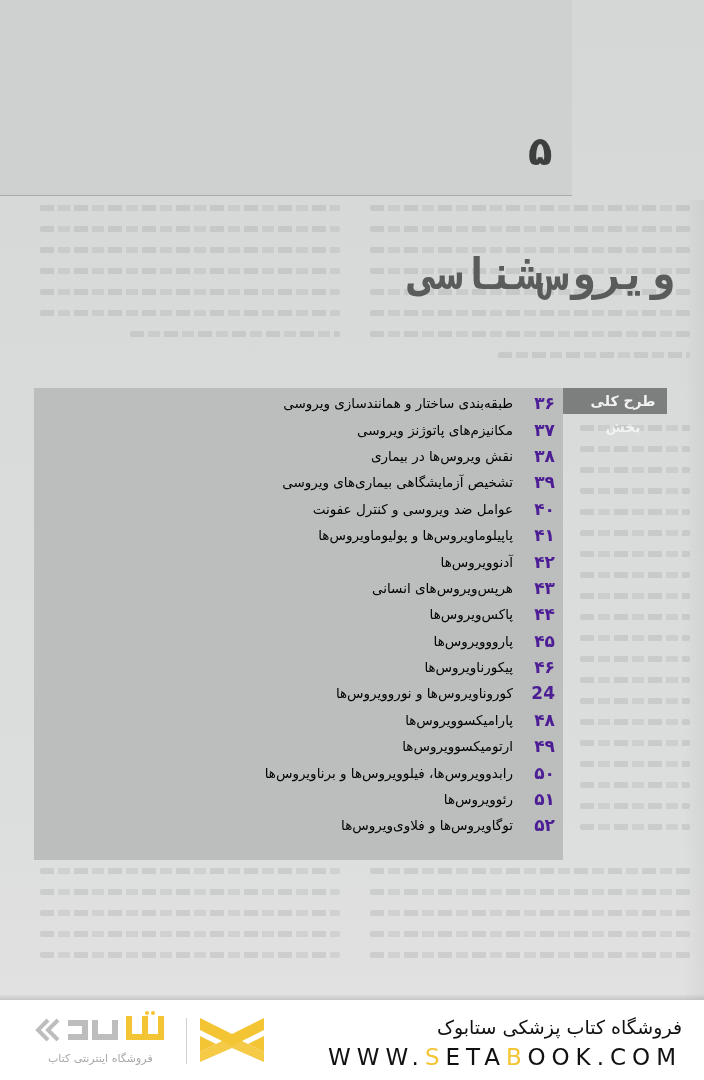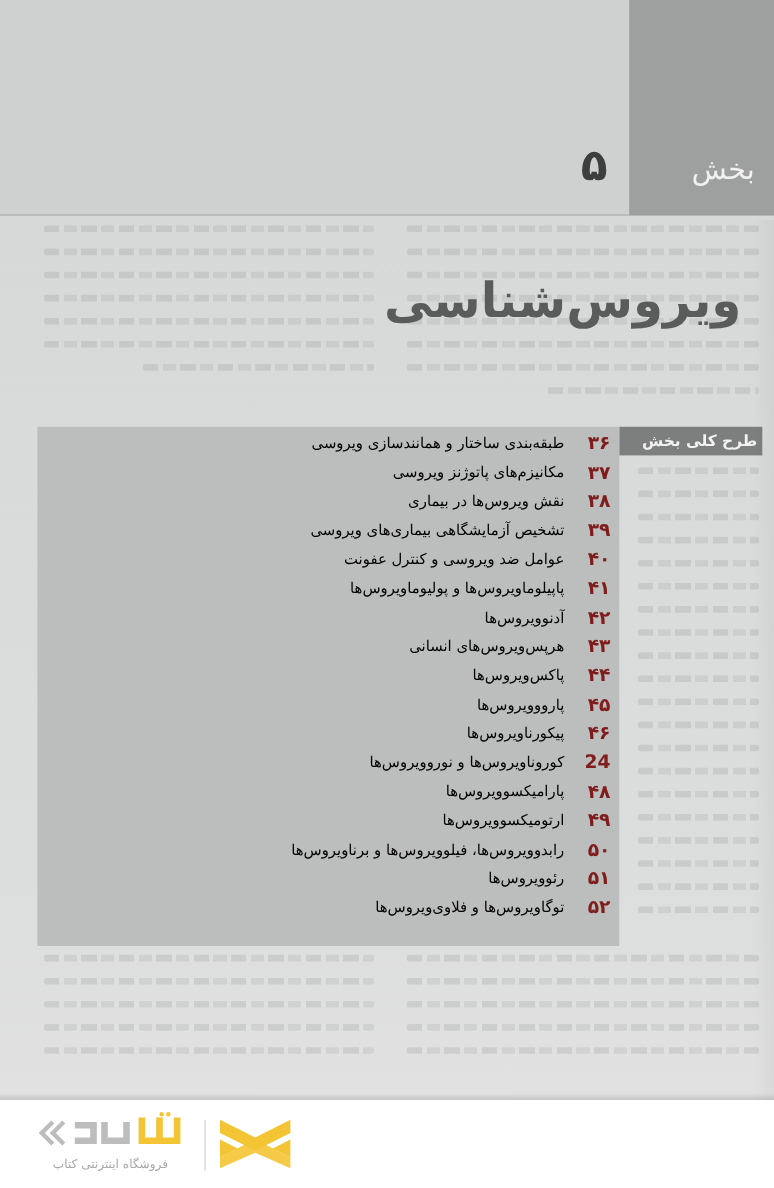--- a/index.html
+++ b/index.html
@@ -35,42 +35,42 @@
     .ghost-col { position: absolute; direction: rtl; }
     .ghost-line {
       height: 6px; margin-bottom: 15px;
       background: repeating-linear-gradient(90deg, rgba(120,122,121,0.18) 0 14px, transparent 14px 18px, rgba(120,122,121,0.14) 18px 30px, transparent 30px 34px);
       border-radius: 2px;
     }
     
     .title {
       position: absolute; right: 30px; top: 248px;
       font-size: 44px; font-weight: bold; color: #5a5c5b;
-      direction: rtl; letter-spacing: -1px;
+      direction: rtl; letter-spacing: -1px; font-family: Liberation Mono, monospace;
     }
     
     .outline-tag {
-      position: absolute; left: 563px; top: 388px; width: 130px; height: 26px;
+      position: absolute; left: 563px; top: 388px; width: 104px; height: 26px;
       background: #7d7f7e; color: #f2f2f2; font-size: 14px; font-weight: bold;
       direction: rtl; text-align: center; line-height: 26px; padding-left: 16px;
     }
     .outline-box {
       position: absolute; left: 34px; top: 388px; width: 529px; height: 472px;
       background: #bcbebd;
     }
     .outline-list {
       position: absolute; right: 0; top: 2px; width: 529px;
       direction: rtl; list-style: none;
     }
     .outline-item {
       height: 26.4px; display: flex; align-items: center; direction: rtl;
       padding-right: 8px;
     }
     .outline-num {
-      width: 36px; font-size: 17px; font-weight: bold; color: #7f1d1d;
+      width: 36px; font-size: 17px; font-weight: bold; color: #4c1d95;
       flex-shrink: 0;
     }
     .outline-text {
       font-size: 13.5px; color: #000000; white-space: nowrap; margin-right: 6px;
     }
     .edge-shadow {
       position: absolute; right: 0; top: 200px; width: 20px; height: 800px;
       background: linear-gradient(90deg, rgba(0,0,0,0) 0%, rgba(0,0,0,0.04) 100%);
     }
     
@@ -103,23 +103,20 @@
     }
     .logo-sub {
       position: absolute; left: 48px; top: 52px; font-size: 11px; color: #a8a8a8; direction: rtl; text-align: right;
     }
   </style>
 </head>
 <body>
 
 <div class="page">
   <div class="header-left"></div>
-  <div class="header-right">
-    <span class="part-label">بخش</span>
-  </div>
   <span class="part-number">۵</span>
 
   <div class="ghost-col" style="left:40px; top:205px; width:300px;">
     <div class="ghost-line"></div>
       <div class="ghost-line"></div>
       <div class="ghost-line"></div>
     <div class="ghost-line"></div>
       <div class="ghost-line"></div>
       <div class="ghost-line"></div>
       <div class="ghost-line" style="width:70%"></div>
@@ -268,13 +265,15 @@
   <span class="logo-sub">فروشگاه اینترنتی کتاب</span>
   <div class="logo-divider"></div>
   <div class="logo-mark">
     <svg width="72" height="56" viewBox="0 0 72 56">
       <polygon points="4,6 36,22 68,6 68,18 36,34 4,18" fill="#f3c433"></polygon>
       <polygon points="4,24 20,32 4,40" fill="#f3c433"></polygon>
       <polygon points="68,24 52,32 68,40" fill="#f3c433"></polygon>
       <polygon points="4,40 36,24 68,40 68,50 36,36 4,50" fill="#f3c433" opacity="0.9"></polygon>
     </svg>
   </div>
+  <span class="store-name">فروشگاه کتاب پزشکی ستابوک</span>
+  <div class="store-url"><span>WWW.</span><span class="hl">S</span><span>ETA</span><span class="hl">B</span><span>OOK.COM</span></div>
 </div>
 
 </body></html>

